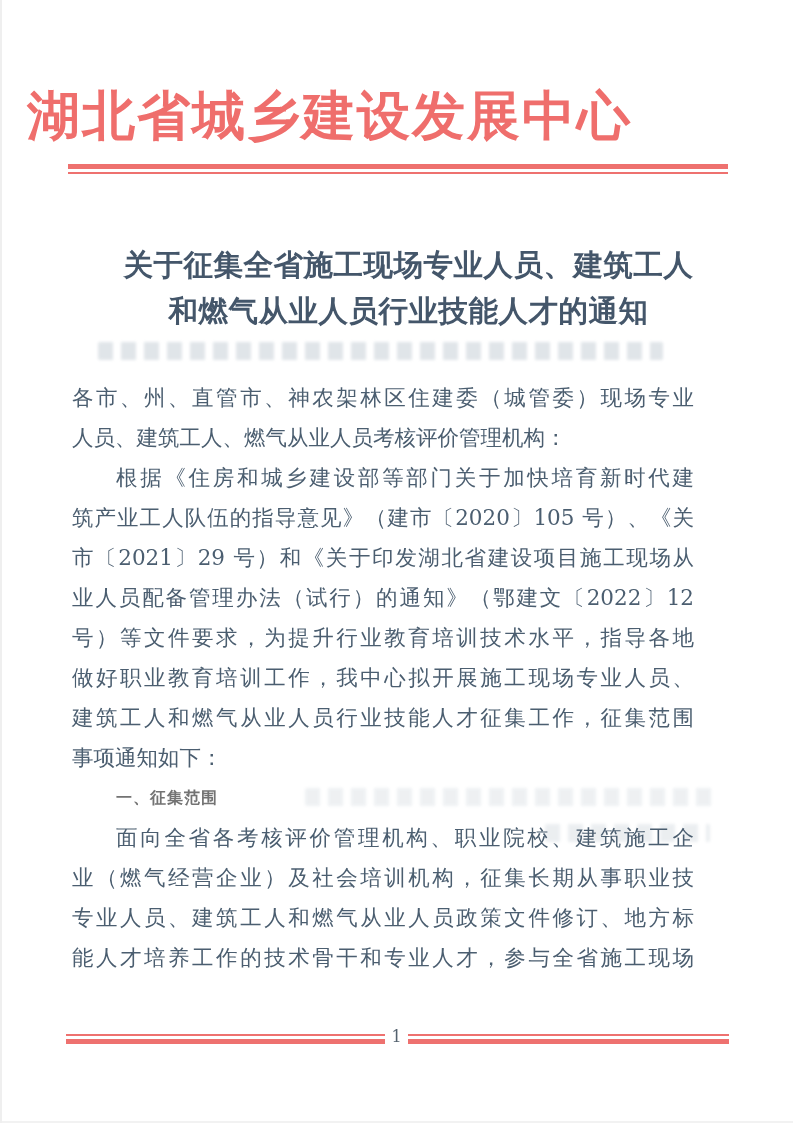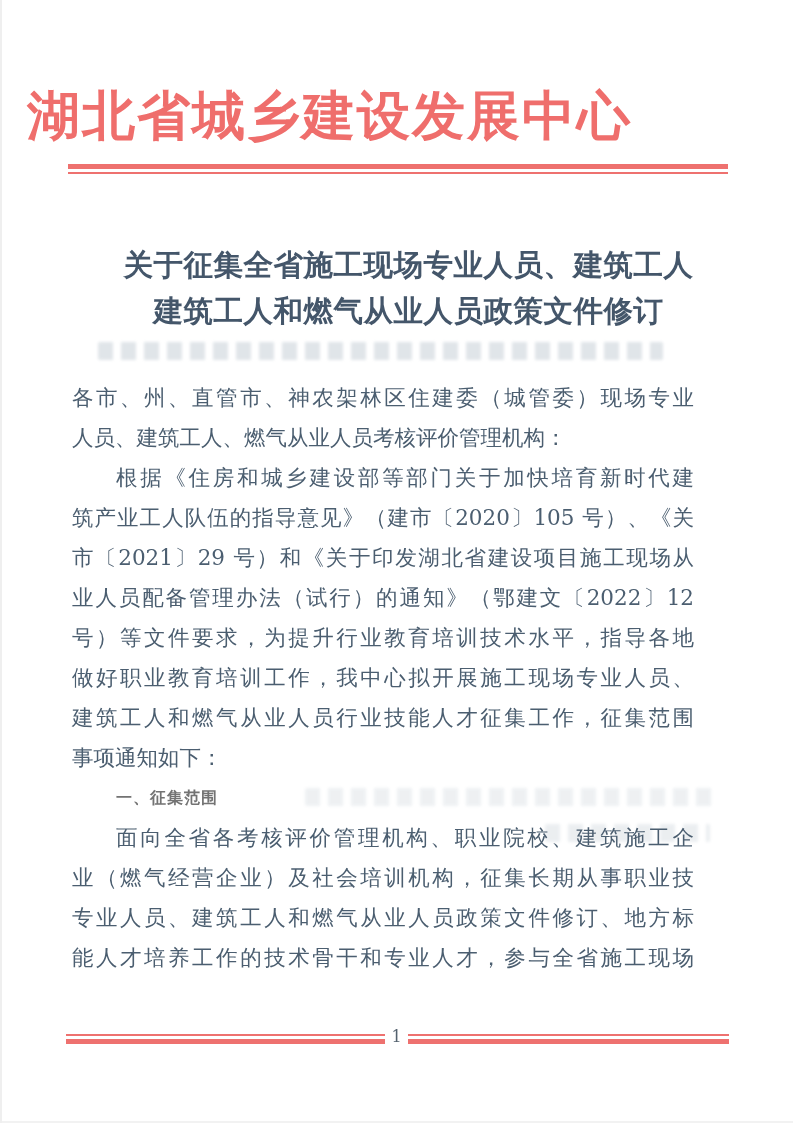--- a/index.html
+++ b/index.html
@@ -74,21 +74,21 @@
   <h1 class="org-name">湖北省城乡建设发展中心</h1>
 
   <div class="head-rule">
     <div class="thick"></div>
     <div class="gap"></div>
     <div class="thin"></div>
   </div>
 
   <h2 class="doc-title">
     <span>关于征集全省施工现场专业人员、建筑工人</span><br>
-    <span>建筑工人和燃气从业人员政策文件修订</span>
+    <span>和燃气从业人员行业技能人才的通知</span>
   </h2>
 
   <div class="ghost ghost-1"></div>
   <div class="ghost ghost-2"></div>
   <div class="ghost ghost-3"></div>
 
   <div class="body-text">
 
   <p class="line j">各市、州、直管市、神农架林区住建委（城管委）现场专业</p>
       <p class="line l">人员、建筑工人、燃气从业人员考核评价管理机构：</p>

